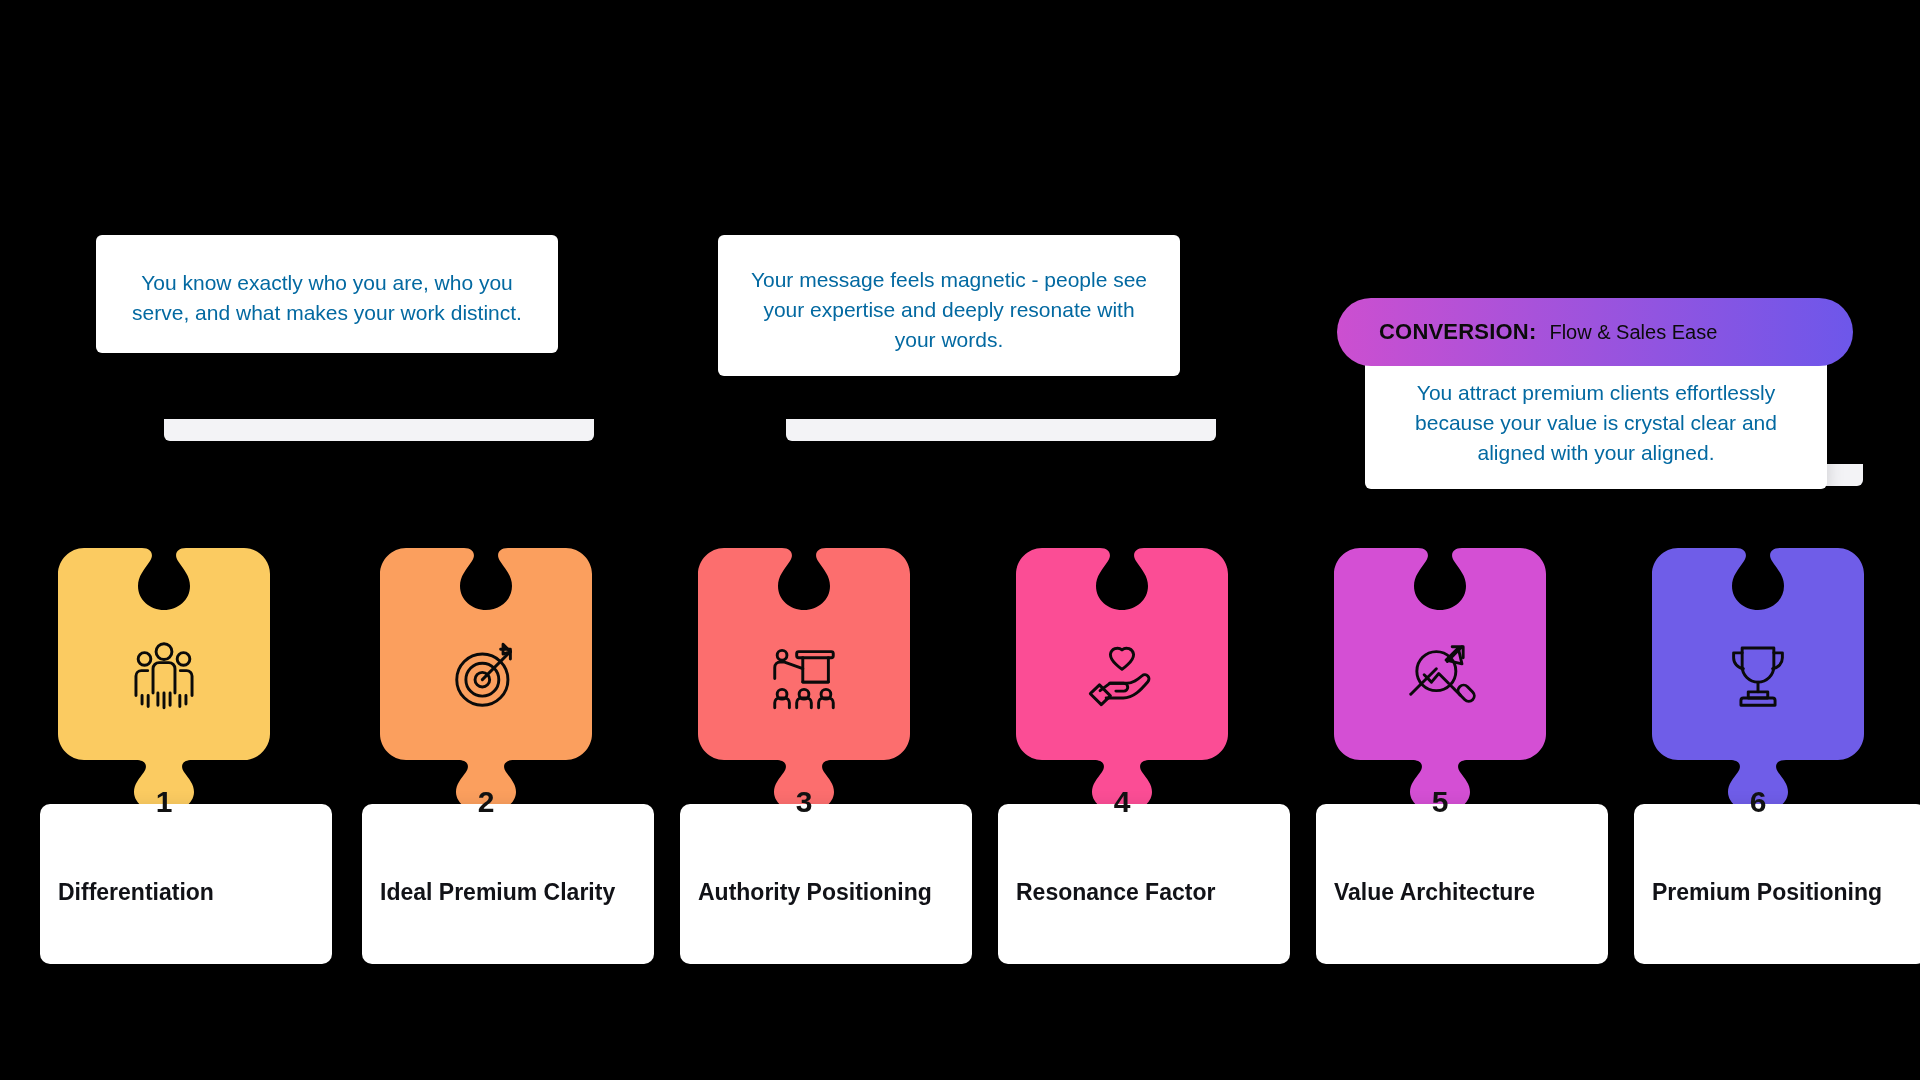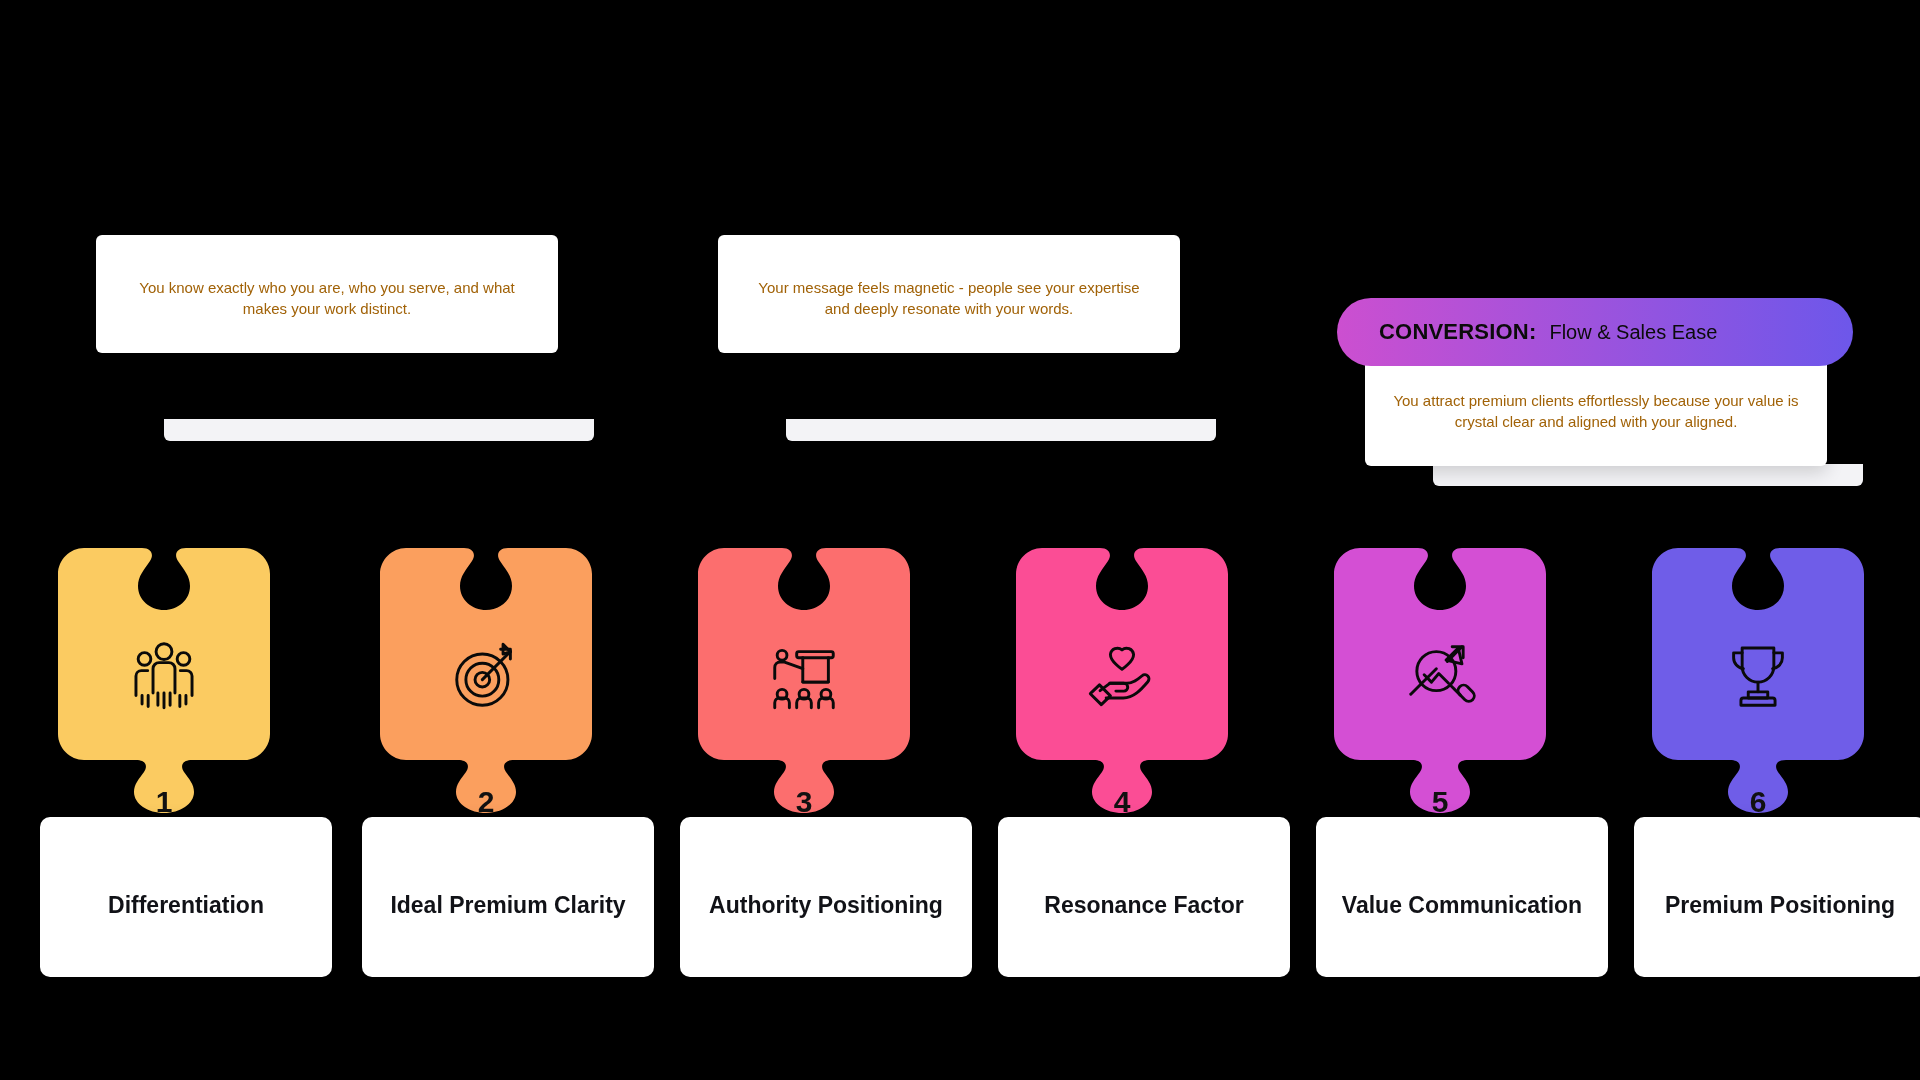--- a/index.html
+++ b/index.html
@@ -57,23 +57,23 @@
     border-radius: 6px;
     padding: 30px 26px 22px;
     display: flex;
     align-items: center;
     justify-content: center;
     text-align: center;
     box-shadow: 0 6px 18px rgba(0,0,0,.16);
     z-index: 2;
   }
   .callout-body p {
-    font-size: 15px;
+    font-size: 21px;
     line-height: 1.42;
-    color: #a16207;
+    color: #0369a1;
   }
   
   .callout-ghost {
     position: absolute;
     left: 96px;
     top: 166px;
     width: 430px;
     height: 22px;
     background: #f3f3f6;
     border-radius: 0 0 6px 6px;
@@ -123,25 +123,23 @@
     position: absolute;
     top: 256px;
     left: -18px;
     width: 292px;
     min-height: 160px;
     background: #ffffff;
     border-radius: 10px;
     box-shadow: 0 6px 20px rgba(0,0,0,.18);
     display: flex;
     align-items: center;
-    justify-content: center;
     text-align: center;
     padding: 38px 18px 22px;
     z-index: 1;
-    margin-top: 13px;
   }
   .piece-label span {
     font-size: 23px;
     font-weight: bold;
     color: #111217;
     line-height: 1.34;
   }
 </style>
 </head>
 <body>
@@ -353,21 +351,21 @@
       <path d="M14 44l8-6h11.5a3.2 3.2 0 0 1 0 6.4H27"></path>
       <path d="M22 38h14c5 0 8.5-2.8 12.5-6.2a3.4 3.4 0 0 1 4.7 4.9C47.5 43.4 41.5 50 33 50H19"></path>
       <path d="M6 46.5l7.5-7.2 9 9-7.5 7.2z"></path>
     </svg>
           </div>
         </div>
         <div class="piece-number">4</div>
       </div>
       <div class="piece" style="left: 1334px; top: 0px;">
         <div class="piece-label">
-          <span>Value Communication</span>
+          <span>Value Architecture</span>
         </div>
         <div class="piece-shape">
           <svg class="body" viewBox="0 0 212 265" xmlns="http://www.w3.org/2000/svg">
     <path fill="#d44fd4" d="
       M 26 0
       H 84
       C 94 0 96 7 92 13
       C 86 22 80 28 80 38
       C 80 52 92 62 106 62
       C 120 62 132 52 132 38

